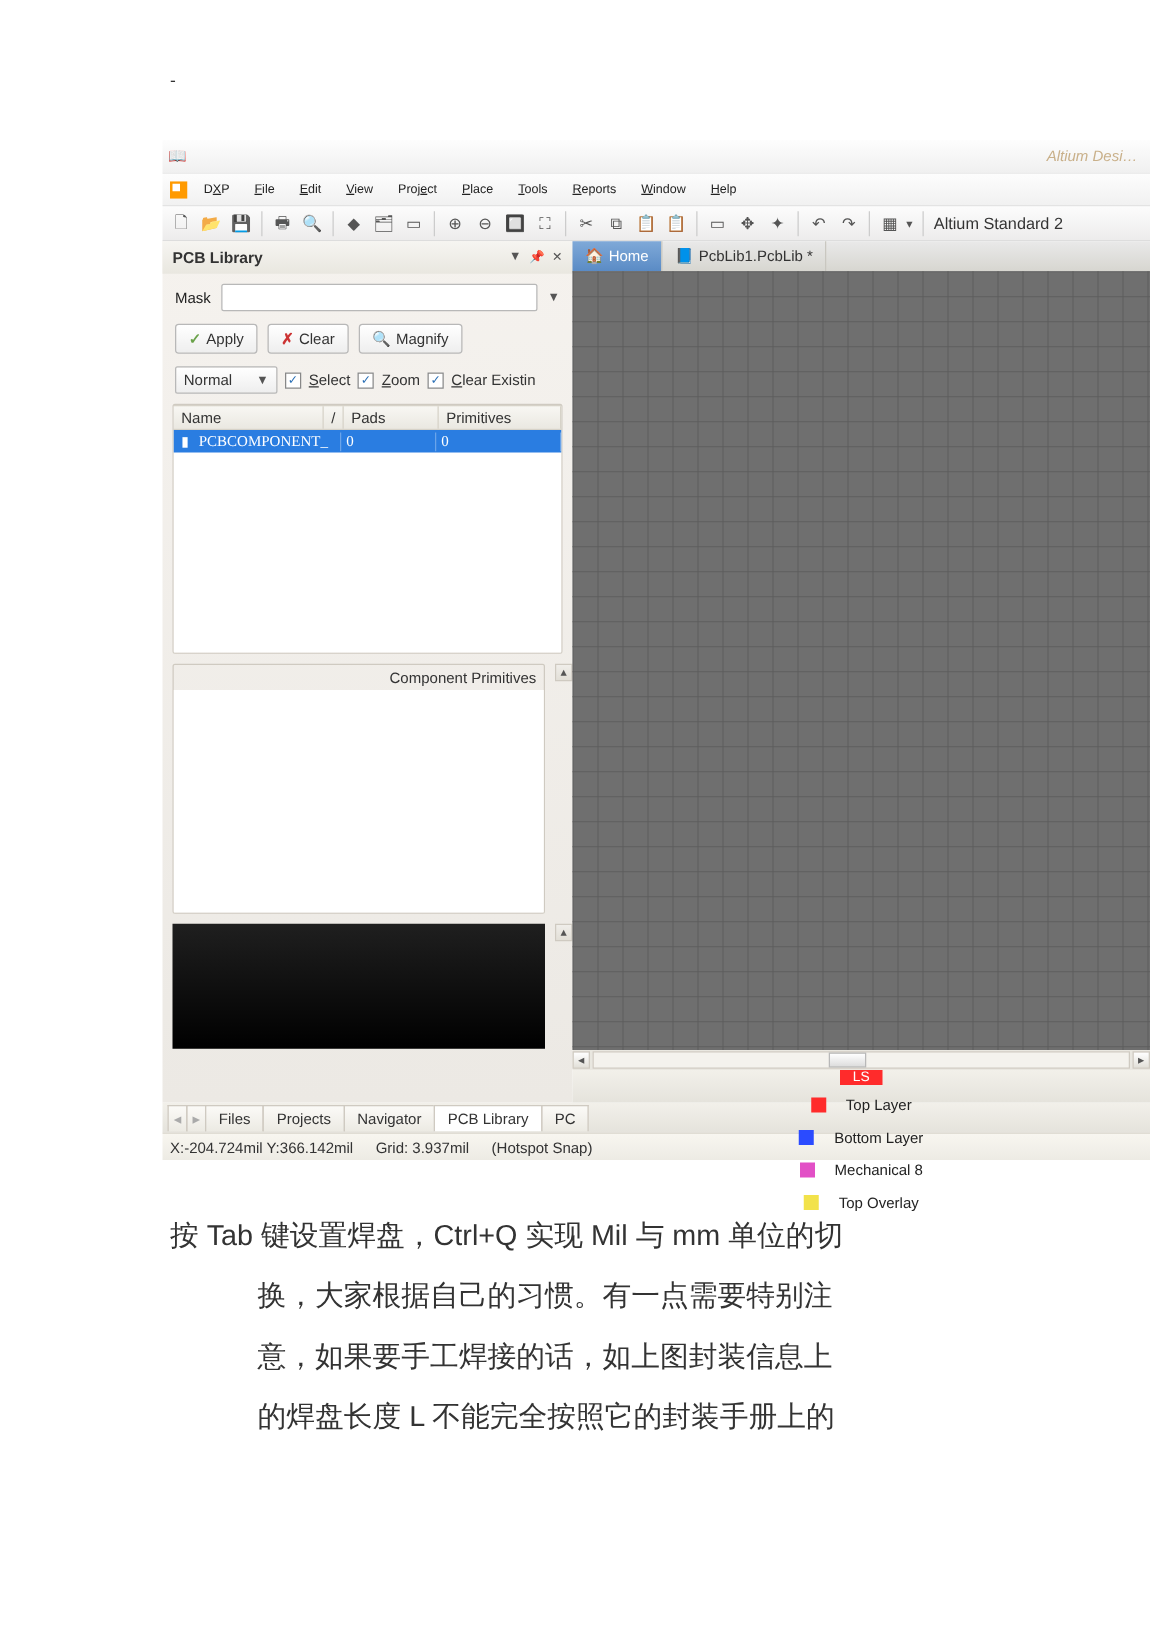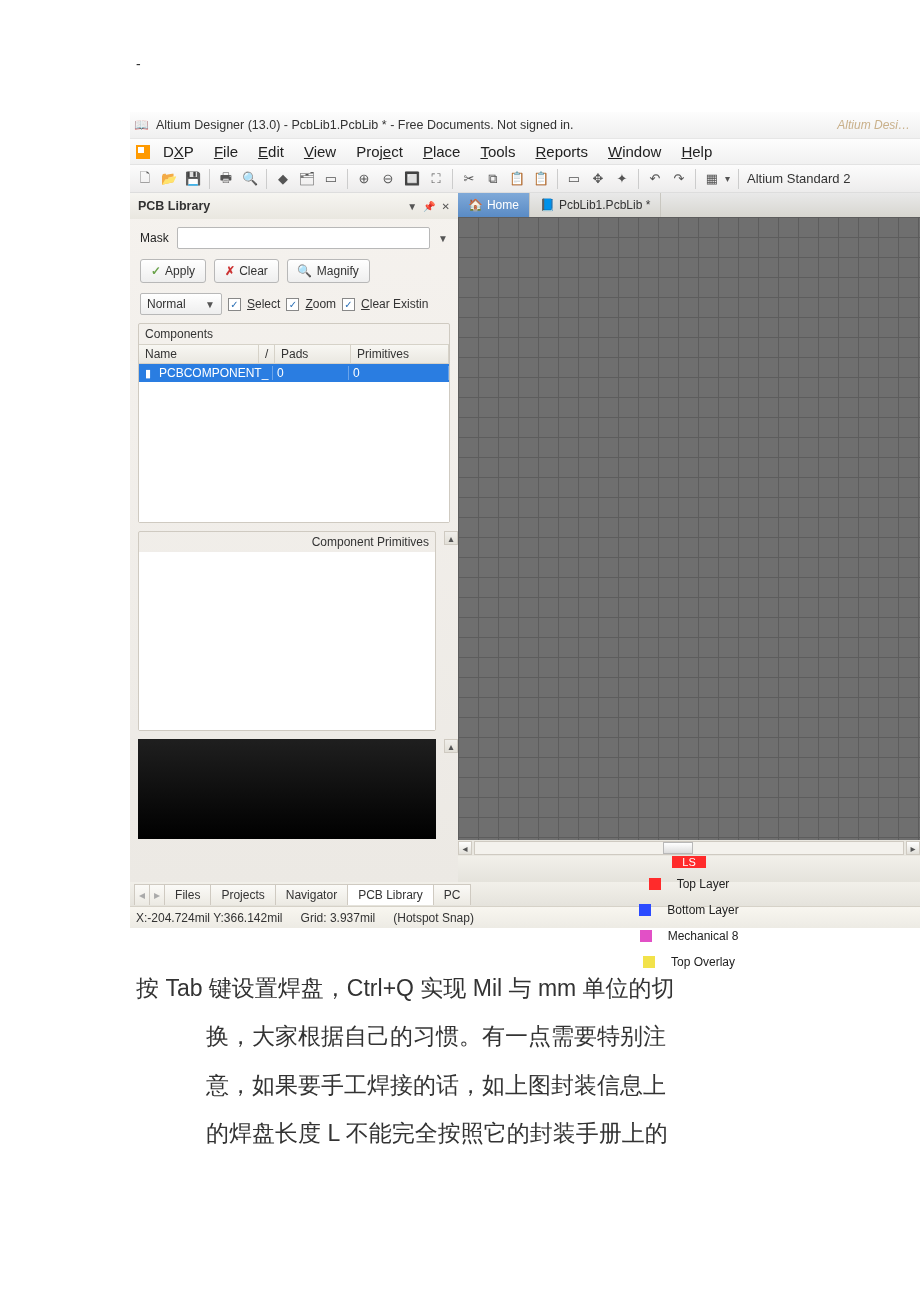--- a/index.html
+++ b/index.html
@@ -6,21 +6,21 @@
   body { margin:0; background:#fff; font-family:"Segoe UI",Tahoma,Arial,sans-serif; font-size:12px; color:#222; width:920px;}
   .sheet { padding:56px 0 40px 130px; }
   .dash { font-size:14px; color:#333; margin:0 0 40px 6px;}
   .app { width:790px; box-shadow:none; }
   .titlebar { display:flex; align-items:center; height:26px; padding:0 4px; background:linear-gradient(#fdfdfd,#f0f0f0);}
   .titlebar .logo { width:16px;height:16px; margin-right:6px; display:inline-flex;align-items:center;justify-content:center; font-size:12px;}
   .titlebar .title { font-size:12.5px; color:#333;}
   .titlebar .faded { color:#c9b08a; font-style:italic; margin-left:auto; padding-right:6px; font-size:12px;}
   .menubar { display:flex; align-items:center; gap:2px; height:26px; padding:0 4px; background:linear-gradient(#fdfdfd,#f1f1f1); border-top:1px solid #e6e6e6;}
   .menubar .icon { width:18px;height:18px;display:inline-flex;align-items:center;justify-content:center;font-size:12px;}
-  .menubar .mitem { padding:2px 9px; font-size:15px; color:#222;}
+  .menubar .mitem { padding:2px 9px; font-size:10px; color:#222;}
   u.ak { text-decoration:underline; }
   .toolbar { display:flex; align-items:center; gap:2px; height:28px; padding:2px 4px; background:linear-gradient(#fcfcfc,#edecec); border-top:1px solid #e3e3e3;}
   .tb { width:22px;height:22px;border:1px solid transparent;border-radius:2px;display:inline-flex;align-items:center;justify-content:center;font-size:13px;color:#555;}
   .sep { width:1px;height:20px;background:#ccc; margin:0 3px;}
   .dropdown-text { margin-left:6px; padding:2px 8px; font-size:13px; color:#333; border-left:1px solid #ccc; height:20px; display:flex; align-items:center;}
   .main { display:flex; height:690px; border-top:1px solid #ddd;}
   .panel { width:328px; background:linear-gradient(#f5f2ee,#ece9e4); display:flex; flex-direction:column;}
   .panel-header { display:flex;align-items:center;justify-content:space-between; padding:4px 8px; height:26px; background:linear-gradient(#f6f5f1,#e9e7e0);}
   .panel-header .pt { font-weight:bold; font-size:12.5px; color:#333;}
   .panel-header .pc { display:flex; gap:6px;}
@@ -35,21 +35,21 @@
   .btn .mag{font-size:12px;}
   .selrow { display:flex;align-items:center;gap:6px;font-size:12px;color:#333; white-space:nowrap;}
   .sel { width:82px;height:22px;border:1px solid #b8b8b8;background:linear-gradient(#fff,#eee);border-radius:2px;display:flex;align-items:center;justify-content:space-between;padding:0 6px;font-size:12px;}
   .cb { width:13px;height:13px;border:1px solid #888;background:#fff;display:inline-flex;align-items:center;justify-content:center;font-size:10px;color:#2a6fb5;}
   .groupbox { margin:0 8px 8px 8px; border:1px solid #cfcac1; border-radius:2px; display:flex;flex-direction:column; position:relative;}
   .groupbox .glabel { font-size:12px;color:#333;padding:3px 6px;}
   .groupbox .ghead { display:flex;background:linear-gradient(#f8f7f3,#eae8e1);border-top:1px solid #d6d2c8;border-bottom:1px solid #d6d2c8;font-size:12px;color:#333;}
   .ghead .col { padding:2px 6px;border-right:1px solid #d6d2c8;}
   .groupbox .glist { background:#fff; flex:1;}
   .comp-list .row1 { display:flex;align-items:center;background:#2a7de1;color:#fff;font-size:12px;height:18px;}
-  .row1 .cell { padding:0 4px; border-right:1px solid rgba(255,255,255,.3);}
+  .row1 .cell { padding:0 4px; border-right:1px solid rgba(255,255,255,.3);font-family:Liberation Serif, serif;}
   .row1 .chip { width:14px;height:14px;display:inline-flex;align-items:center;justify-content:center;font-size:11px;margin-left:2px;}
   .preview { margin:0 8px 0 8px; height:100px; background:linear-gradient(#1f1f1f,#000);}
   .arrowcol { width:14px; display:flex;flex-direction:column;}
   .arrowcol .ar { height:14px;display:flex;align-items:center;justify-content:center;font-size:10px;color:#555;background:linear-gradient(#f0eeea,#e2dfd7);border:1px solid #cfcac1;margin-bottom:1px;}
   .group-wrap { display:flex;}
   .group-wrap .groupbox{flex:1;text-align:right;}
   .canvas-side { flex:1; display:flex;flex-direction:column;}
   .doctabs { height:24px; display:flex; align-items:stretch; background:linear-gradient(#e9e9e9,#d7d6d0);}
   .doctab { display:flex;align-items:center;gap:4px;padding:0 10px;font-size:12px;color:#333;border-right:1px solid #c9c7c0;}
   .doctab.home { background:linear-gradient(#7fa9d8,#5a8bc5); color:#fff;}
@@ -79,21 +79,20 @@
 </head>
 <body>
 
 <div class="sheet">
   <div class="dash">-</div>
 
   <div class="app">
 
     <div class="titlebar">
       <span class="logo">📖</span>
-      <span class="title">Altium Designer (13.0) - PcbLib1.PcbLib * - Free Documents. Not signed in.</span>
       <span class="faded">Altium Desi…</span>
     </div>
 
     <div class="menubar">
       <span class="icon">
         <svg width="14" height="14" viewBox="0 0 14 14">
             <rect width="14" height="14" fill="#ff9a00"></rect>
             <rect x="2" y="2" width="6" height="6" fill="#fff"></rect>
           </svg>
       </span>
@@ -183,21 +182,20 @@
             <span class="cb">✓</span>
               <span><u class="ak">S</u>elect</span>
             <span class="cb">✓</span>
               <span><u class="ak">Z</u>oom</span>
             <span class="cb">✓</span>
               <span><u class="ak">C</u>lear Existin</span>
           </div>
         </div>
 
         <div class="groupbox comp-list" style="height:200px">
-          <div class="glabel">Components</div>
           <div class="ghead">
             <div class="col" style="width:120px">Name</div>
             <div class="col" style="width:16px;text-align:center">/</div>
             <div class="col" style="width:76px">Pads</div>
             <div class="col" style="flex:1">Primitives</div>
           </div>
           <div class="glist">
             <div class="row1">
               <span class="chip">▮</span>
               <span class="cell" style="width:118px">PCBCOMPONENT_</span>

